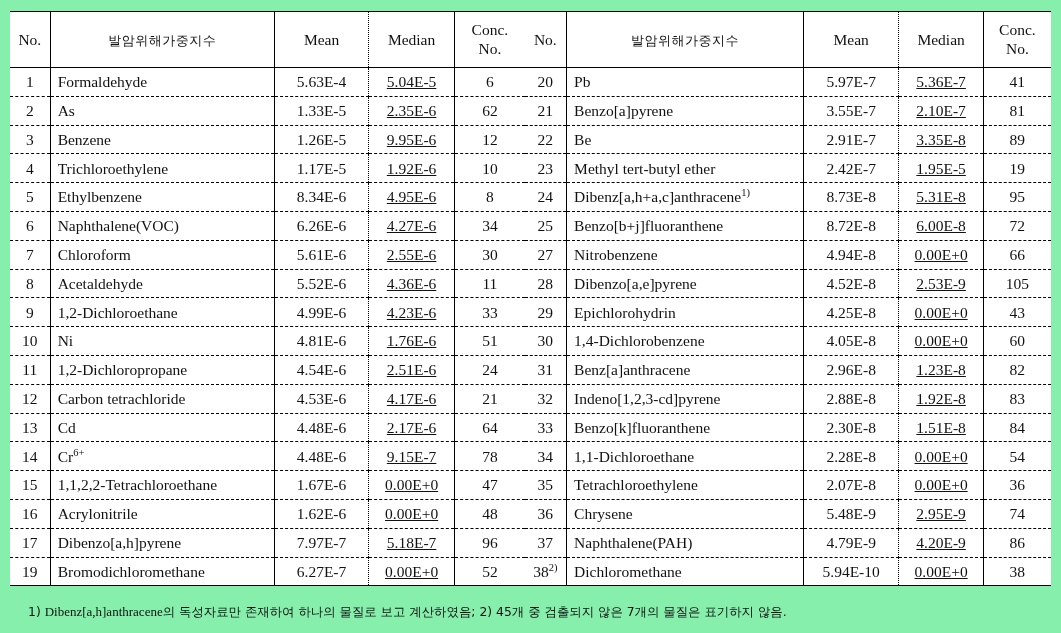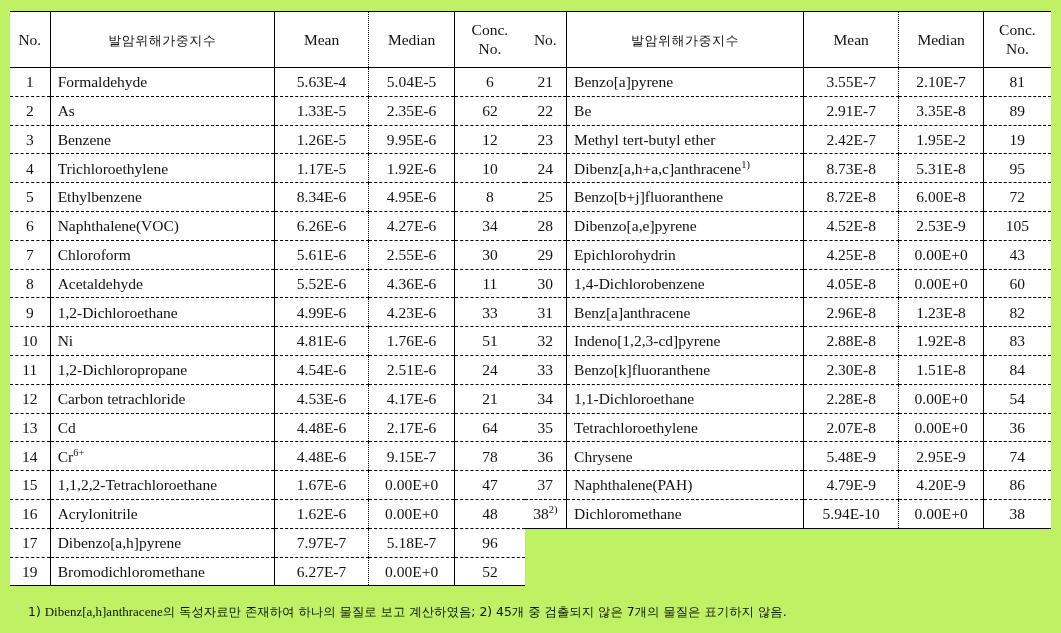--- a/index.html
+++ b/index.html
@@ -11,21 +11,21 @@
     width: 1061px;
     height: 633px;
     font-family: "Liberation Serif", "DejaVu Serif", serif;
     color: #111111;
     overflow: hidden;
   }
   #page {
     position: relative;
     width: 1061px;
     height: 633px;
-    background: #bef264;
+    background: #86efac;
   }
 
   .tables-row {
     position: absolute;
     left: 0;
     top: 0;
     width: 1061px;
     display: flex;
     flex-direction: row;
     align-items: flex-start;
@@ -75,21 +75,21 @@
 
   
   tr.drow td {
     height: 27.8px;
     border-bottom: 1.15px dashed #000;
     font-size: 15.5px;
   }
   tr.drow td.c-no    { text-align: center; border-right: 1.1px solid #000; }
   tr.drow td.c-name  { text-align: left; padding-left: 7px; border-right: 1.1px solid #000; }
   tr.drow td.c-mean  { text-align: center; border-right: 1.3px dotted #000; }
-  tr.drow td.c-med   { text-align: center; border-right: 1.1px solid #000; }
+  tr.drow td.c-med   { text-align: center; border-right: 1.1px solid #000; text-decoration: underline; }
   tr.drow td.c-conc  { text-align: center; }
 
   tr.drow.last td { border-bottom: 1.6px solid #000; }
 
   sup {
     font-size: 0.68em;
     vertical-align: super;
     line-height: 0;
   }
 
@@ -285,55 +285,69 @@
             <td class="c-mean">Mean</td>
             <td class="c-med">Median</td>
             <td class="c-conc">
               <span class="two-line">Conc.</span>
               <span class="two-line">No.</span>
             </td>
           </tr>
         </thead>
         <tbody id="right-body">
             <tr class="drow">
+              <td class="c-no">20</td>
+              <td class="c-name">Pb</td>
+              <td class="c-mean">5.97E-7</td>
+              <td class="c-med">5.36E-7</td>
+              <td class="c-conc">41</td>
+            </tr>
+            <tr class="drow">
               <td class="c-no">21</td>
               <td class="c-name">Benzo[a]pyrene</td>
               <td class="c-mean">3.55E-7</td>
               <td class="c-med">2.10E-7</td>
               <td class="c-conc">81</td>
             </tr>
             <tr class="drow">
               <td class="c-no">22</td>
               <td class="c-name">Be</td>
               <td class="c-mean">2.91E-7</td>
               <td class="c-med">3.35E-8</td>
               <td class="c-conc">89</td>
             </tr>
             <tr class="drow">
               <td class="c-no">23</td>
               <td class="c-name">Methyl tert-butyl ether</td>
               <td class="c-mean">2.42E-7</td>
-              <td class="c-med">1.95E-2</td>
+              <td class="c-med">1.95E-5</td>
               <td class="c-conc">19</td>
             </tr>
             <tr class="drow">
               <td class="c-no">24</td>
               <td class="c-name">Dibenz[a,h+a,c]anthracene<sup>1)</sup></td>
               <td class="c-mean">8.73E-8</td>
               <td class="c-med">5.31E-8</td>
               <td class="c-conc">95</td>
             </tr>
             <tr class="drow">
               <td class="c-no">25</td>
               <td class="c-name">Benzo[b+j]fluoranthene</td>
               <td class="c-mean">8.72E-8</td>
               <td class="c-med">6.00E-8</td>
               <td class="c-conc">72</td>
             </tr>
             <tr class="drow">
+              <td class="c-no">27</td>
+              <td class="c-name">Nitrobenzene</td>
+              <td class="c-mean">4.94E-8</td>
+              <td class="c-med">0.00E+0</td>
+              <td class="c-conc">66</td>
+            </tr>
+            <tr class="drow">
               <td class="c-no">28</td>
               <td class="c-name">Dibenzo[a,e]pyrene</td>
               <td class="c-mean">4.52E-8</td>
               <td class="c-med">2.53E-9</td>
               <td class="c-conc">105</td>
             </tr>
             <tr class="drow">
               <td class="c-no">29</td>
               <td class="c-name">Epichlorohydrin</td>
               <td class="c-mean">4.25E-8</td>

